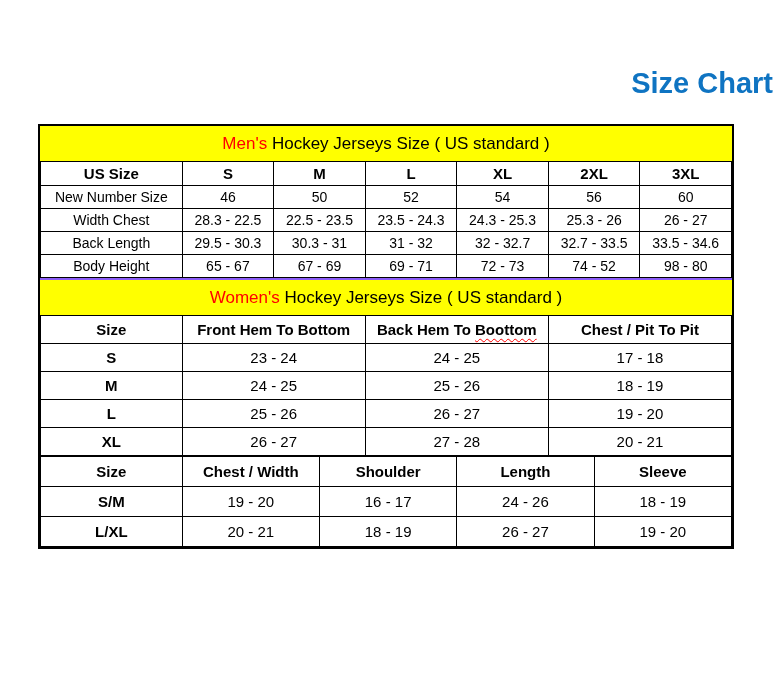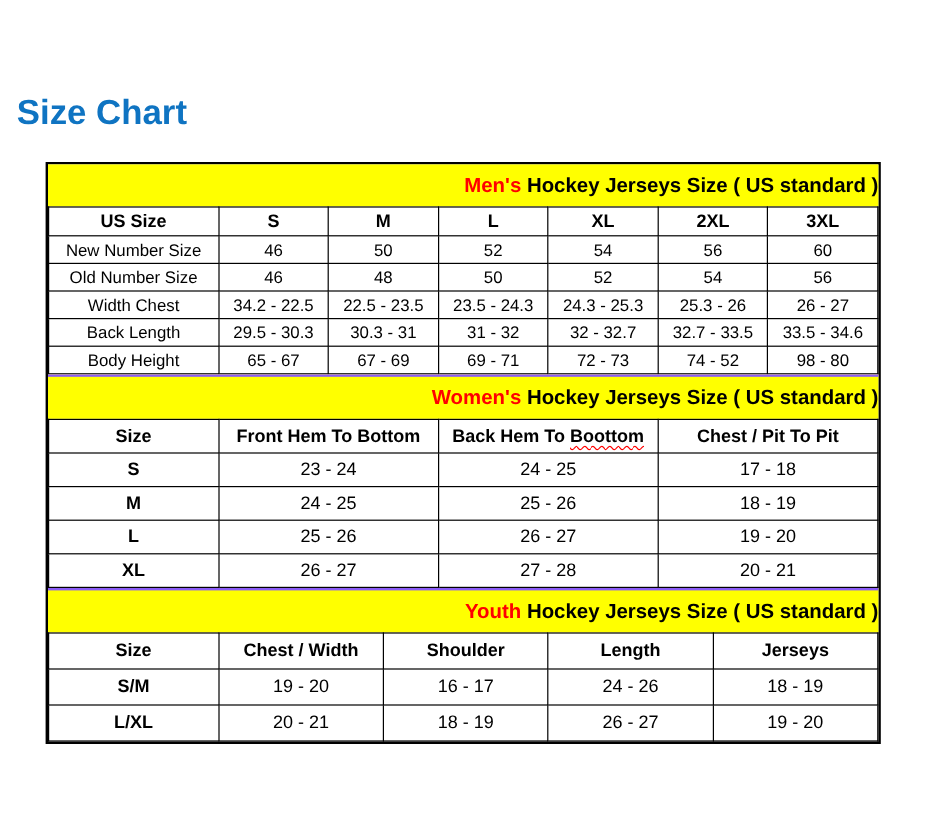--- a/index.html
+++ b/index.html
@@ -5,39 +5,39 @@
   * { box-sizing: border-box; }
   html, body { margin: 0; padding: 0; background: #ffffff; }
   body {
     width: 776px; height: 692px;
     font-family: "Liberation Sans", sans-serif;
     color: #000000;
     overflow: hidden;
   }
   .page { position: relative; width: 776px; height: 692px; }
   .title {
-    margin: 14px;
+    margin: 3px;
     padding-top: 64px;
-    text-align: left;
+    text-align: right;
     font-size: 29px;
     font-weight: 700;
     letter-spacing: 0px;
     color: #0F74C2;
   }
   .chart {
     position: absolute;
     left: 38px; top: 121px;
     width: 696px;
     border: 2px solid #000000;
     background: #ffffff;
   }
   .band {
     background: #FFFF00;
-    text-align: right;
-    font-weight: 700;
+    text-align: center;
+    font-weight: 400;
     font-size: 17px;
     padding: 8px 0 7px 0;
   }
   .band + table { border-top: 1px solid #000; }
   .band.band-next { border-top: 2px solid #8b5cf6; }
   .band-hi { color: #FF0000; }
   table.grid {
     width: 100%;
     border-collapse: collapse;
     table-layout: fixed;
@@ -103,31 +103,22 @@
           <tr>
             <td class="row-label">New Number Size</td>
             <td>46</td>
             <td>50</td>
             <td>52</td>
             <td>54</td>
             <td>56</td>
             <td>60</td>
           </tr>
           <tr>
-            <td class="row-label">Old Number Size</td>
-            <td>46</td>
-            <td>48</td>
-            <td>50</td>
-            <td>52</td>
-            <td>54</td>
-            <td>56</td>
-          </tr>
-          <tr>
             <td class="row-label">Width Chest</td>
-            <td>34.2 - 22.5</td>
+            <td>28.3 - 22.5</td>
             <td>22.5 - 23.5</td>
             <td>23.5 - 24.3</td>
             <td>24.3 - 25.3</td>
             <td>25.3 - 26</td>
             <td>26 - 27</td>
           </tr>
           <tr>
             <td class="row-label">Back Length</td>
             <td>29.5 - 30.3</td>
             <td>30.3 - 31</td>
@@ -183,36 +174,35 @@
             <td>19 - 20</td>
           </tr>
           <tr>
             <td class="row-label">XL</td>
             <td>26 - 27</td>
             <td>27 - 28</td>
             <td>20 - 21</td>
           </tr>
         </tbody>
       </table>
-      <div class="band band-next"><span class="band-hi">Youth</span><span class="band-rest"> Hockey Jerseys Size ( US standard )</span></div>
       <table class="grid grid-youth">
         <colgroup>
           <col class="first">
           <col>
           <col>
           <col>
           <col>
         </colgroup>
         <thead>
           <tr>
             <th>Size</th>
             <th>Chest / Width</th>
             <th>Shoulder</th>
             <th>Length</th>
-            <th>Jerseys</th>
+            <th>Sleeve</th>
           </tr>
         </thead>
         <tbody>
           <tr>
             <td class="row-label">S/M</td>
             <td>19 - 20</td>
             <td>16 - 17</td>
             <td>24 - 26</td>
             <td>18 - 19</td>
           </tr>

